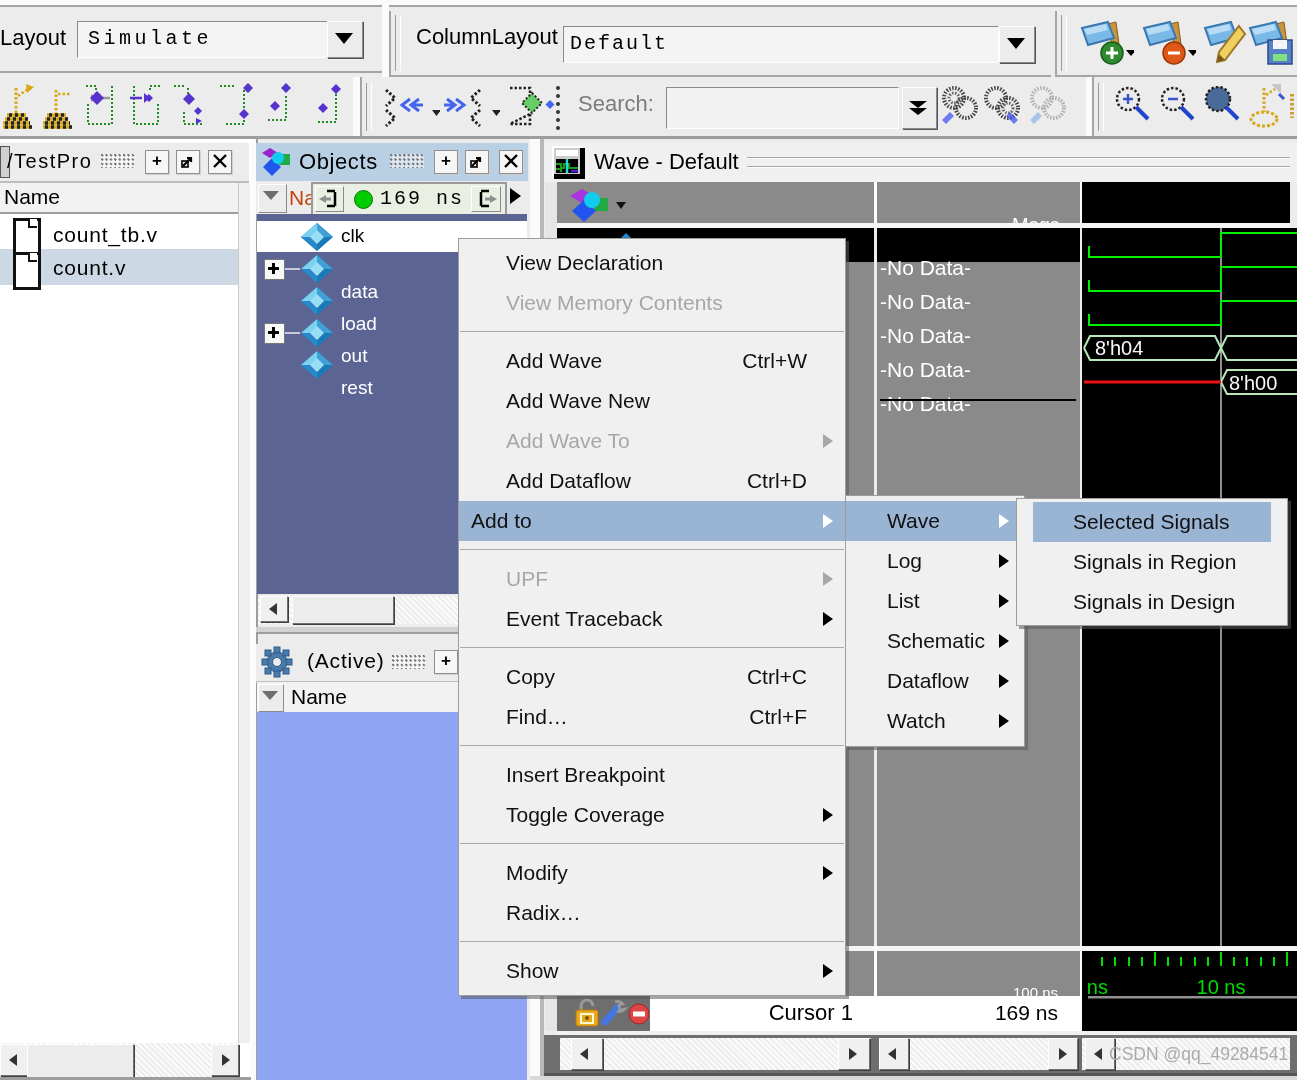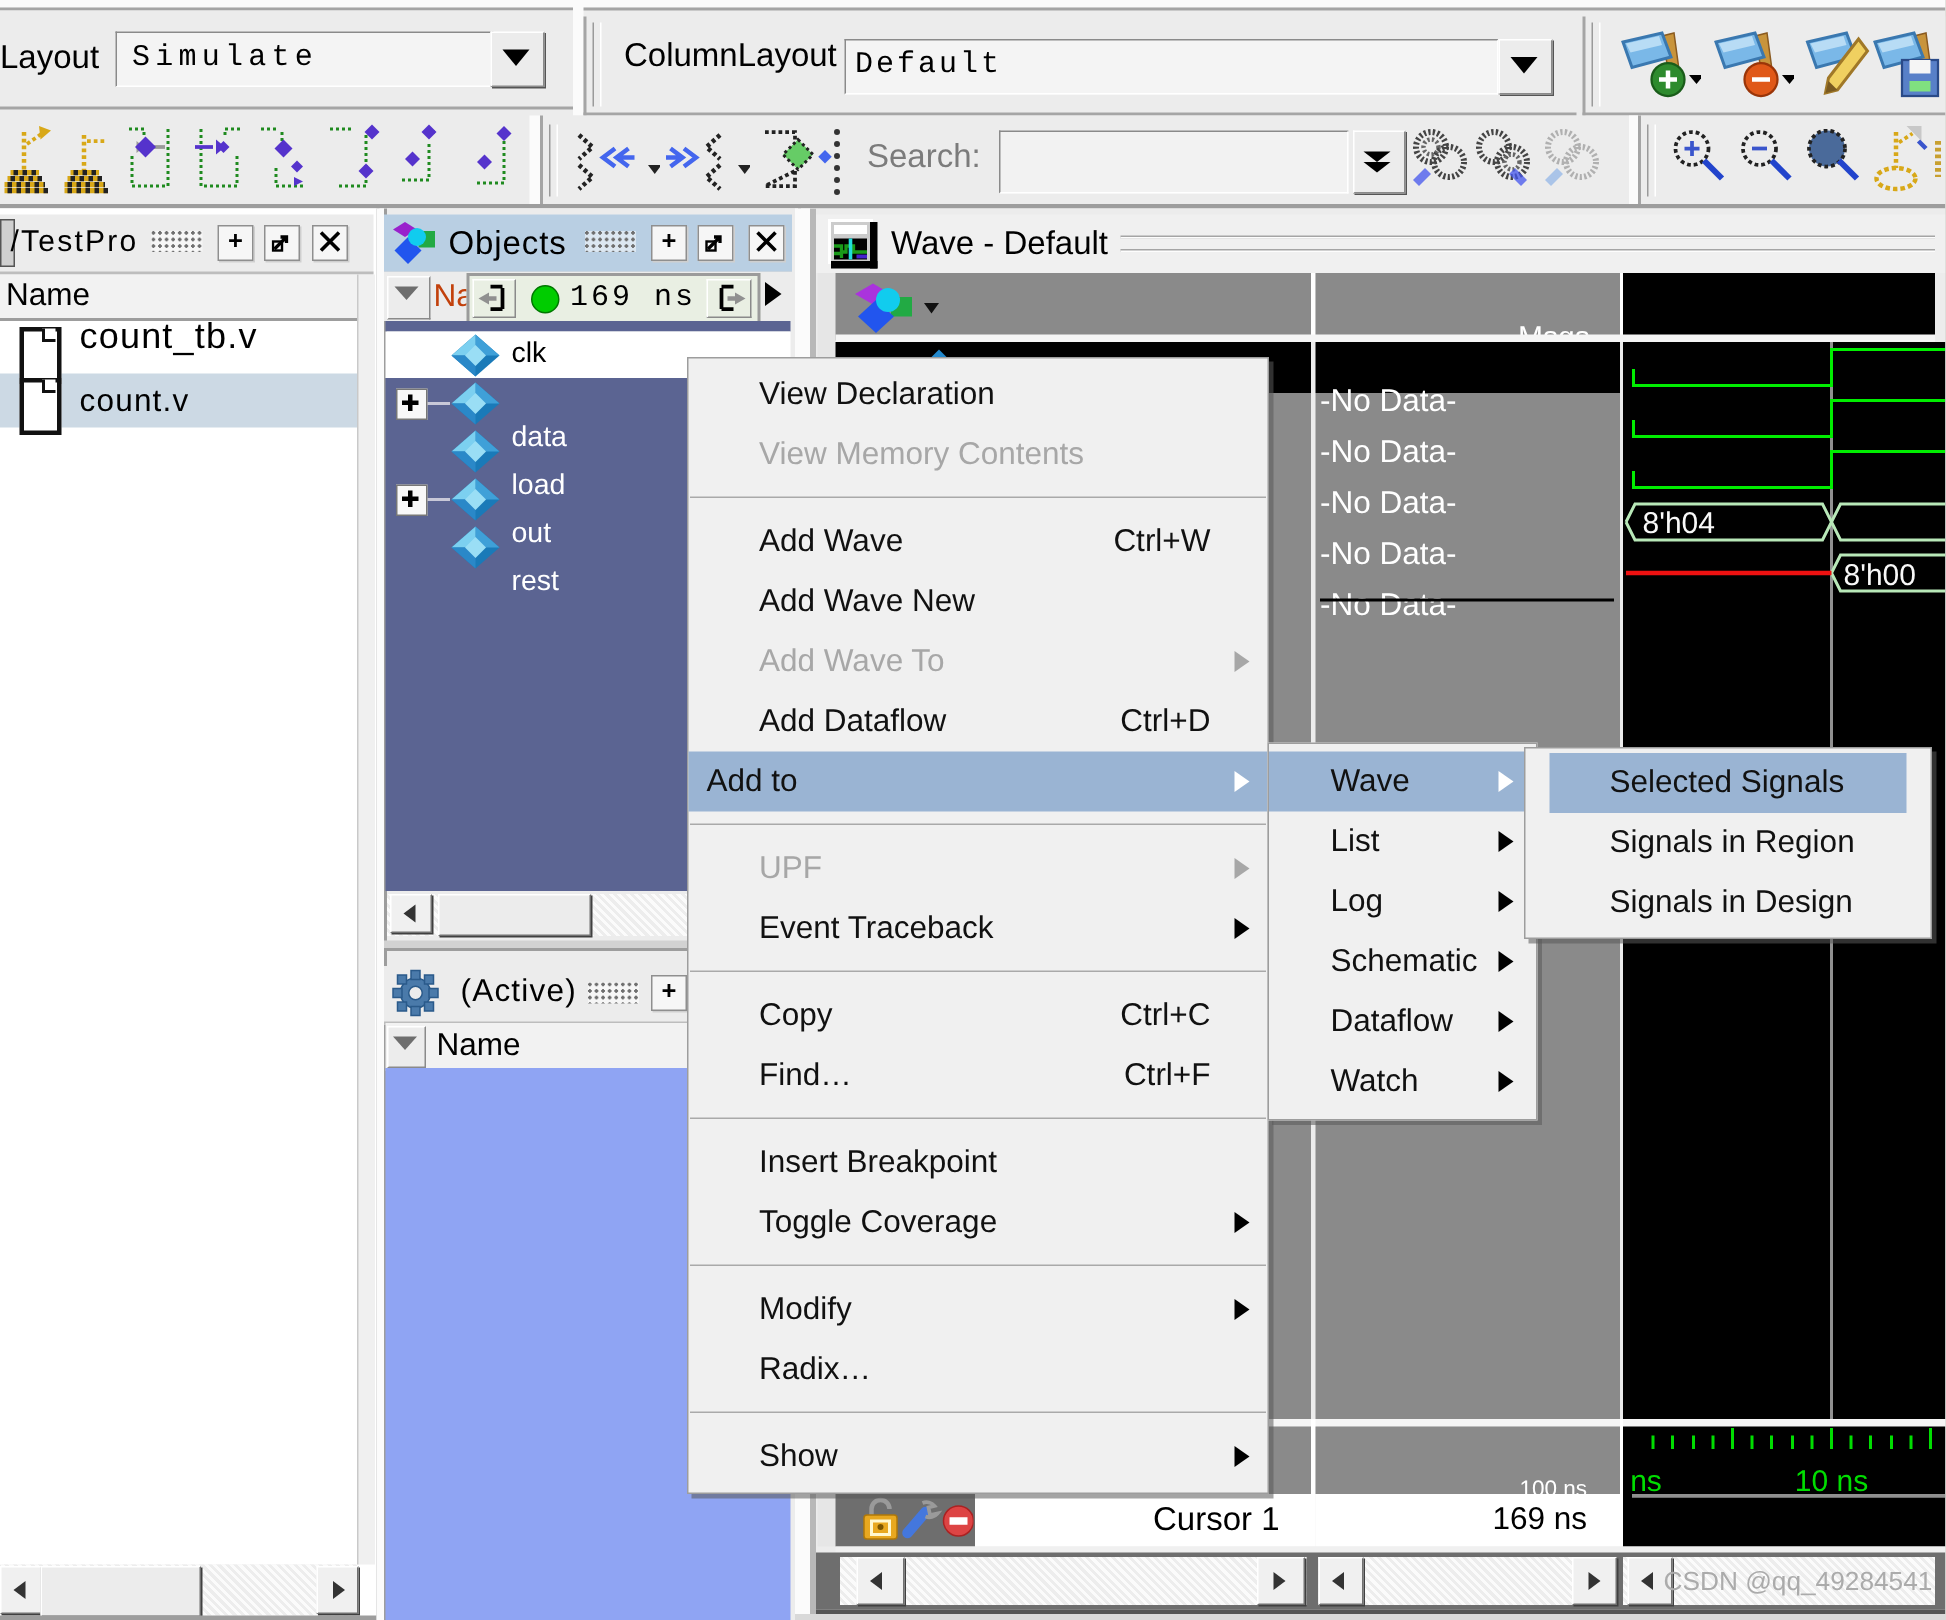--- a/index.html
+++ b/index.html
@@ -220,21 +220,21 @@
         <rect x="1" y="7" width="6" height="6" fill="none" stroke="#000" stroke-width="1.6"></rect>
       </svg></div>
 <div class="hbtn" style="left:208px;top:150px;"><svg width="14" height="14" viewBox="0 0 14 14" style="margin-top:3px">
         <path d="M1 1 L13 13 M13 1 L1 13" stroke="#000" stroke-width="2.4"></path>
       </svg></div>
 
 <div class="abs" style="left:0;top:183px;width:238px;height:29px;background:#f2f2f2;border-bottom:2px solid #9d9d9d;"></div>
 <div class="abs" style="left:4px;top:185px;font-size:21px;color:#000;">Name</div>
 
 <div class="abs" style="left:0;top:249px;width:238px;height:36px;background:#ccd9e4;"></div>
-<div class="abs" style="left:53px;top:211px;font-size:24px;letter-spacing:0.8px;color:#000;">count_tb.v</div>
+<div class="abs" style="left:53px;top:223px;font-size:21px;letter-spacing:0.8px;color:#000;">count_tb.v</div>
 <div class="abs" style="left:53px;top:256px;font-size:21px;letter-spacing:0.8px;color:#000;">count.v</div>
 
 <div class="abs" style="left:13px;top:218px;width:22px;height:32px;background:#fff;border:3px solid #111;"></div>
 <div class="abs" style="left:28px;top:219px;width:7px;height:7px;background:#fff;border-left:2px solid #111;border-bottom:2px solid #111;"></div>
 <div class="abs" style="left:13px;top:252px;width:22px;height:32px;background:#fff;border:3px solid #111;"></div>
 <div class="abs" style="left:28px;top:253px;width:7px;height:7px;background:#fff;border-left:2px solid #111;border-bottom:2px solid #111;"></div>
 
 <div class="abs" style="left:238px;top:183px;width:11px;height:860px;background:#f0f0f0;border-left:1px solid #c9c9c9;"></div>
 
 <div class="strack" style="left:0;top:1043px;width:238px;height:34px;"></div>
@@ -555,22 +555,22 @@
   <div class="mi">Toggle Coverage<span class="ar"></span></div>
   <div class="msep"></div>
   <div class="mi">Modify<span class="ar"></span></div>
   <div class="mi">Radix…</div>
   <div class="msep"></div>
   <div class="mi">Show<span class="ar"></span></div>
 </div>
 
 <div class="menu" style="left:845px;top:495px;width:178px;padding:5px 0;">
   <div class="mi hl" style="padding-left:41px;">Wave<span class="ar" style="right:15px;"></span></div>
+  <div class="mi" style="padding-left:41px;">Log<span class="ar" style="right:15px;"></span></div>
   <div class="mi" style="padding-left:41px;">List<span class="ar" style="right:15px;"></span></div>
-  <div class="mi" style="padding-left:41px;">Log<span class="ar" style="right:15px;"></span></div>
   <div class="mi" style="padding-left:41px;">Schematic<span class="ar" style="right:15px;"></span></div>
   <div class="mi" style="padding-left:41px;">Dataflow<span class="ar" style="right:15px;"></span></div>
   <div class="mi" style="padding-left:41px;">Watch<span class="ar" style="right:15px;"></span></div>
 </div>
 
 <div class="menu" style="left:1016px;top:498px;width:238px;padding:3px 16px;">
   <div class="mi hl" style="padding-left:40px;">Selected Signals</div>
   <div class="mi" style="padding-left:40px;">Signals in Region</div>
   <div class="mi" style="padding-left:40px;">Signals in Design</div>
 </div>

